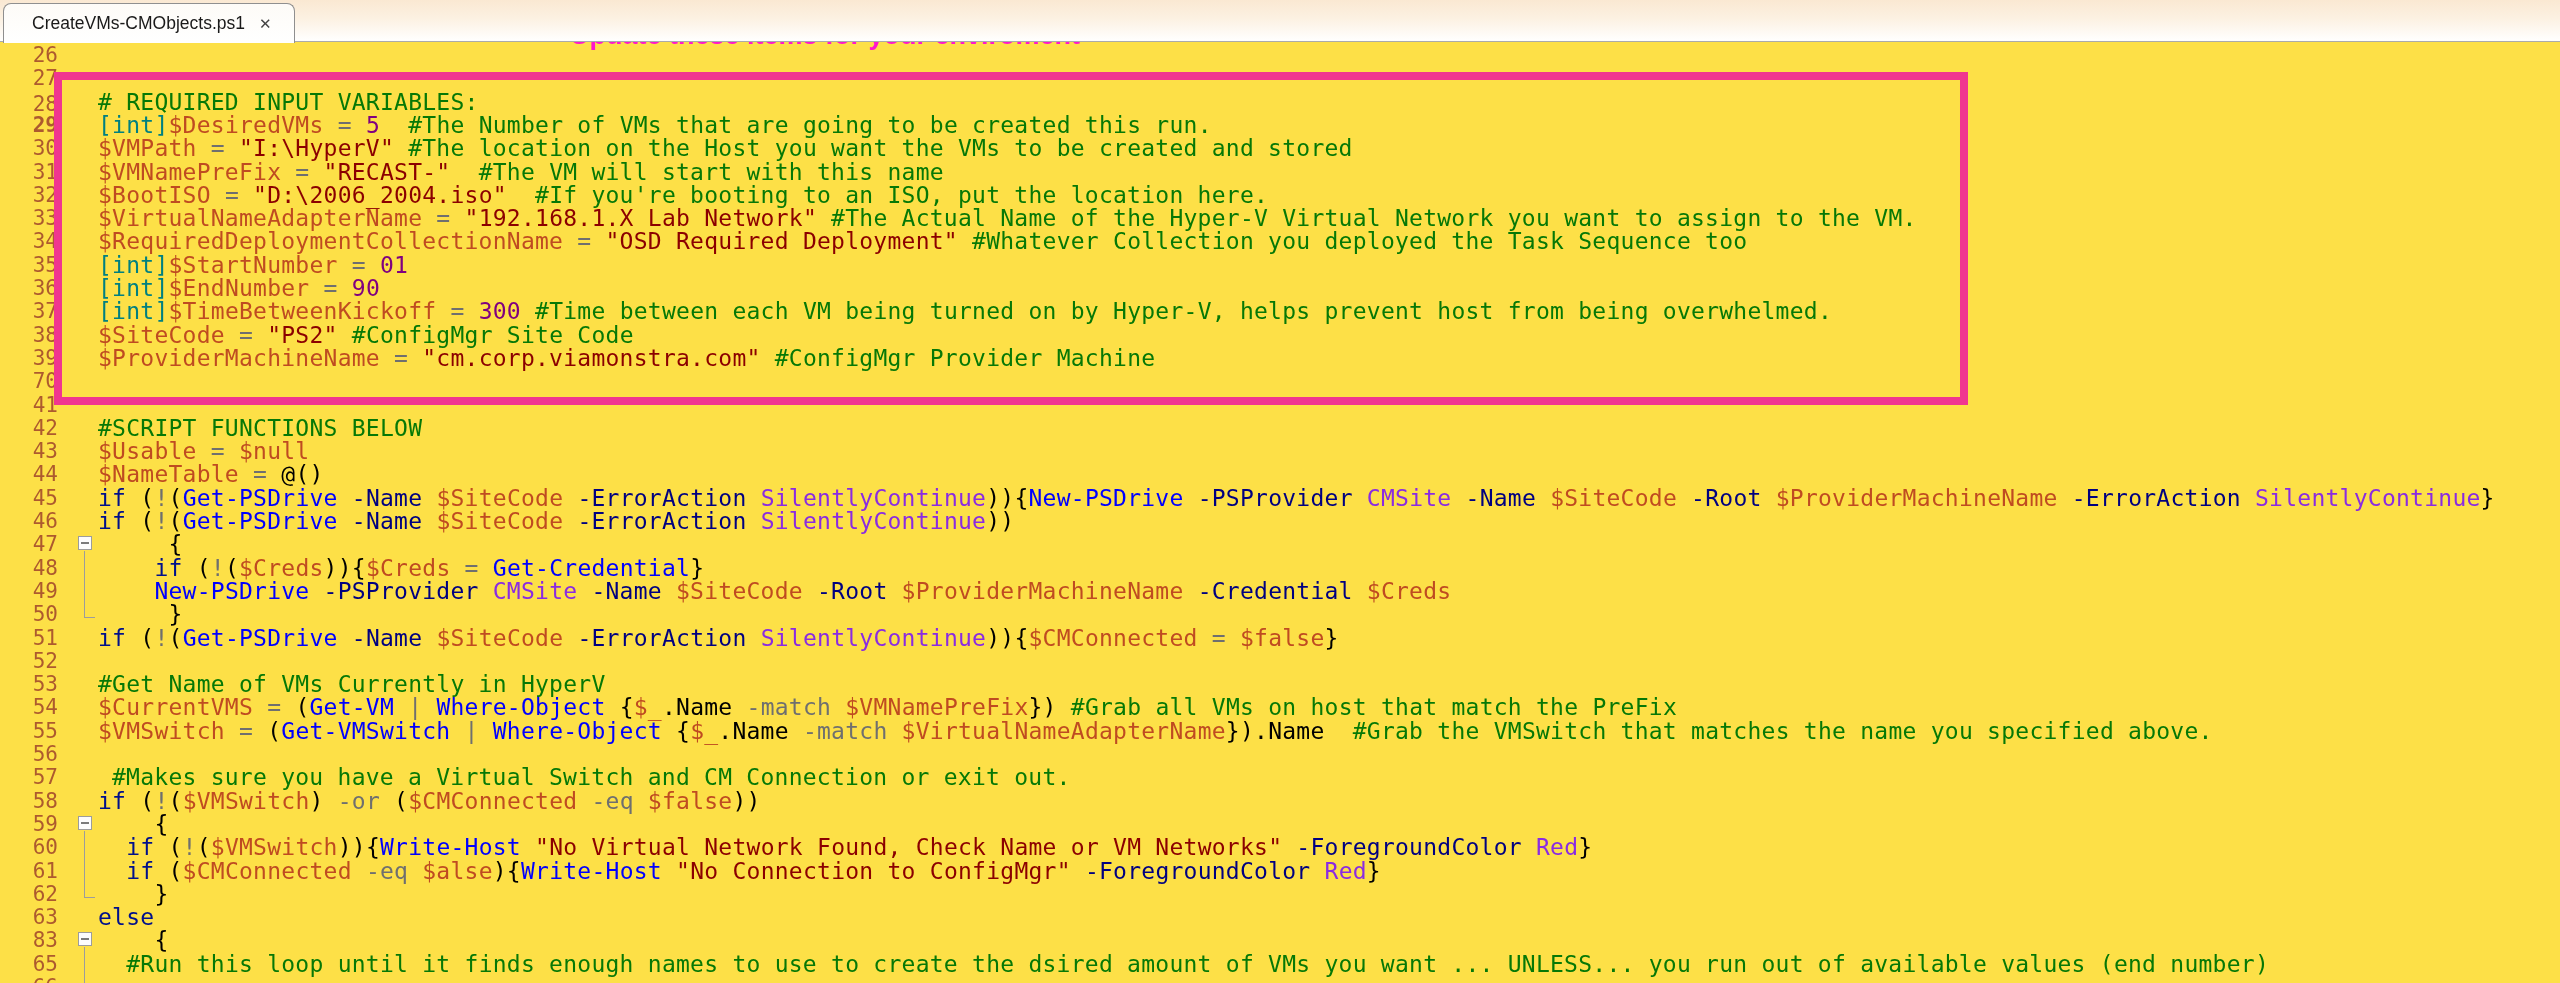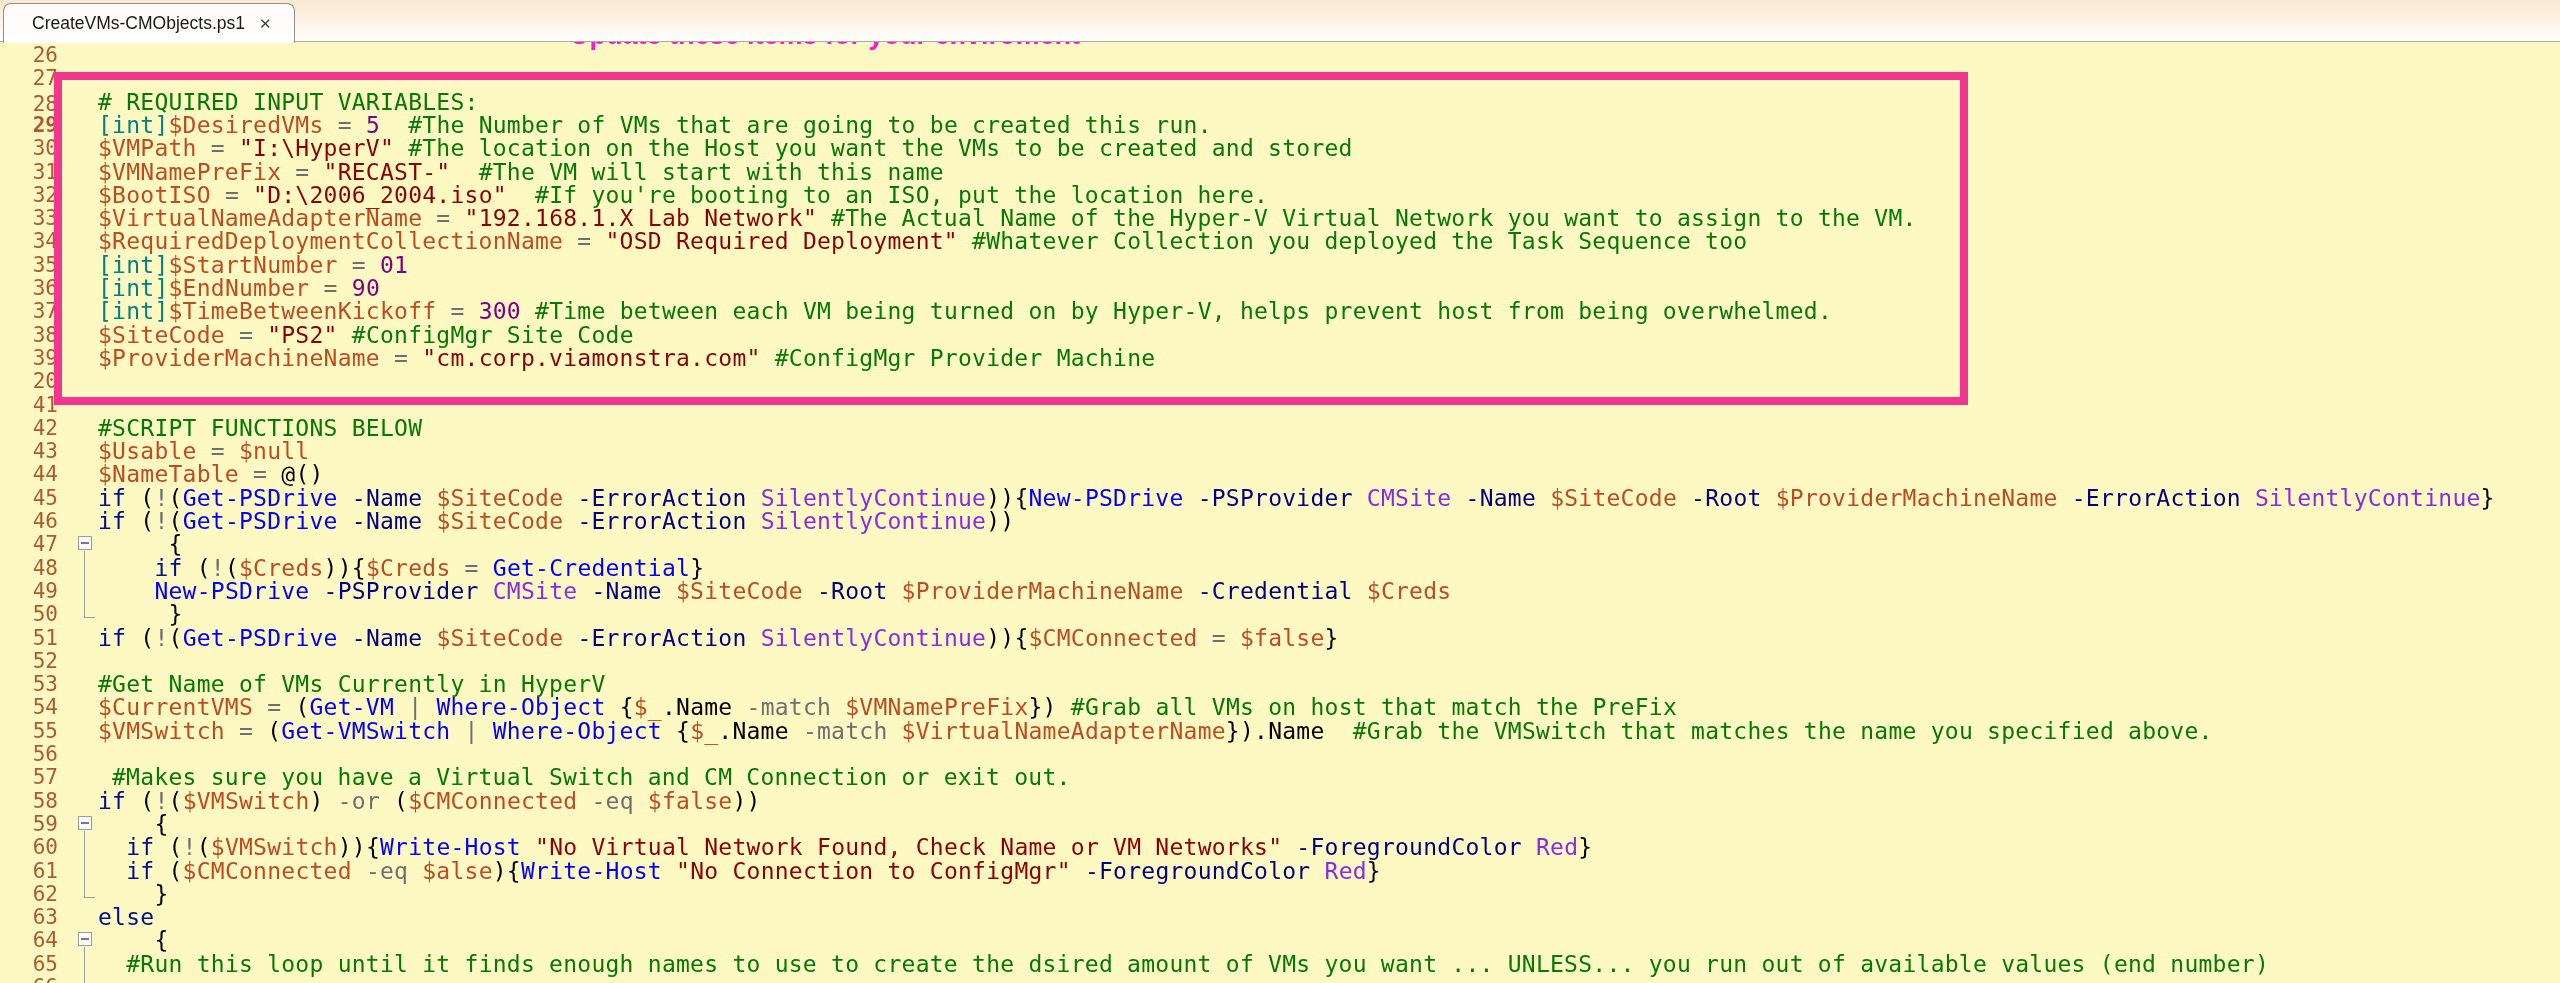--- a/index.html
+++ b/index.html
@@ -11,21 +11,21 @@
               background:linear-gradient(180deg,#FAE8D2 0%,#FCF1E2 45%,#FFFFFF 100%);
               border-bottom:1px solid #ABABAB; z-index:5; }
   .tab { position:absolute; left:3px; top:3px; width:292px; height:40px;
          background:linear-gradient(180deg,#FDFBF7,#FFFFFF);
          border:1px solid #8F8F8F; border-bottom:none; border-radius:8px 8px 0 0;
          display:flex; align-items:center; padding:0 28px; gap:14px; z-index:6; }
   .tab-label { font-size:17.5px; color:#1A1A1A; white-space:nowrap; }
   .tab-close { font-size:15px; color:#444; cursor:pointer; line-height:1; }
 
   
-  .editor { position:absolute; left:0; top:42px; width:2560px; height:941px; background:#fef9c3; }
+  .editor { position:absolute; left:0; top:42px; width:2560px; height:941px; background:#fde047; }
   .gutter-num { position:absolute; left:0; width:58px; text-align:right;
                 font-family:"DejaVu Sans Mono", monospace; font-size:21px; line-height:23.3px; }
   .code-line { position:absolute; left:98px; white-space:pre;
                font-family:"DejaVu Sans Mono", monospace; font-size:23px;
                letter-spacing:0.25px; line-height:23.3px; }
   .fold-box { position:absolute; left:78px; width:14px; height:14px;
               border:1px solid #9C9C9C; background:#FCFCFC; }
   .fold-box span { position:absolute; left:2px; top:5px; width:8px; height:2px; background:#7A7A7A; }
   .fold-guide { position:absolute; left:84px; width:11px;
                 border-left:1px solid #9C9C9C; }
@@ -69,21 +69,21 @@
     <div class="gutter-num" style="top: 211.7px;">35</div>
     <div class="code-line" style="top: 211.7px;"><span class="tok-t">[int]</span><span class="tok-v">$StartNumber</span><span class="tok-o"> = </span><span class="tok-n">01</span></div>
     <div class="gutter-num" style="top: 235px;">36</div>
     <div class="code-line" style="top: 235px;"><span class="tok-t">[int]</span><span class="tok-v">$EndNumber</span><span class="tok-o"> = </span><span class="tok-n">90</span></div>
     <div class="gutter-num" style="top: 258.3px;">37</div>
     <div class="code-line" style="top: 258.3px;"><span class="tok-t">[int]</span><span class="tok-v">$TimeBetweenKickoff</span><span class="tok-o"> = </span><span class="tok-n">300</span><span class="tok-p"> </span><span class="tok-c">#Time between each VM being turned on by Hyper-V, helps prevent host from being overwhelmed.</span></div>
     <div class="gutter-num" style="top: 281.6px;">38</div>
     <div class="code-line" style="top: 281.6px;"><span class="tok-v">$SiteCode</span><span class="tok-o"> = </span><span class="tok-s">"PS2"</span><span class="tok-p"> </span><span class="tok-c">#ConfigMgr Site Code</span></div>
     <div class="gutter-num" style="top: 304.9px;">39</div>
     <div class="code-line" style="top: 304.9px;"><span class="tok-v">$ProviderMachineName</span><span class="tok-o"> = </span><span class="tok-s">"cm.corp.viamonstra.com"</span><span class="tok-p"> </span><span class="tok-c">#ConfigMgr Provider Machine</span></div>
-    <div class="gutter-num" style="top: 328.2px;">20</div>
+    <div class="gutter-num" style="top: 328.2px;">70</div>
     <div class="gutter-num" style="top: 351.5px;">41</div>
     <div class="code-line" style="top: 351.5px;"></div>
     <div class="gutter-num" style="top: 374.8px;">42</div>
     <div class="code-line" style="top: 374.8px;"><span class="tok-c">#SCRIPT FUNCTIONS BELOW</span></div>
     <div class="gutter-num" style="top: 398.1px;">43</div>
     <div class="code-line" style="top: 398.1px;"><span class="tok-v">$Usable</span><span class="tok-o"> = </span><span class="tok-v">$null</span></div>
     <div class="gutter-num" style="top: 421.4px;">44</div>
     <div class="code-line" style="top: 421.4px;"><span class="tok-v">$NameTable</span><span class="tok-o"> = </span><span class="tok-p">@()</span></div>
     <div class="gutter-num" style="top: 444.7px;">45</div>
     <div class="code-line" style="top: 444.7px;"><span class="tok-k">if</span><span class="tok-p"> (</span><span class="tok-o">!</span><span class="tok-p">(</span><span class="tok-cm">Get-PSDrive</span><span class="tok-pa"> -Name</span><span class="tok-v"> $SiteCode</span><span class="tok-pa"> -ErrorAction</span><span class="tok-e"> SilentlyContinue</span><span class="tok-p">)){</span><span class="tok-cm">New-PSDrive</span><span class="tok-pa"> -PSProvider</span><span class="tok-e"> CMSite</span><span class="tok-pa"> -Name</span><span class="tok-v"> $SiteCode</span><span class="tok-pa"> -Root</span><span class="tok-v"> $ProviderMachineName</span><span class="tok-pa"> -ErrorAction</span><span class="tok-e"> SilentlyContinue</span><span class="tok-p">}</span></div>
@@ -122,21 +122,21 @@
     </div>
     <div class="code-line" style="top: 770.9px;"><span class="tok-p">    {</span></div>
     <div class="gutter-num" style="top: 794.2px;">60</div>
     <div class="code-line" style="top: 794.2px;"><span class="tok-p">  </span><span class="tok-k">if</span><span class="tok-p"> (</span><span class="tok-o">!</span><span class="tok-p">(</span><span class="tok-v">$VMSwitch</span><span class="tok-p">)){</span><span class="tok-cm">Write-Host</span><span class="tok-p"> </span><span class="tok-s">"No Virtual Network Found, Check Name or VM Networks"</span><span class="tok-pa"> -ForegroundColor</span><span class="tok-e"> Red</span><span class="tok-p">}</span></div>
     <div class="gutter-num" style="top: 817.5px;">61</div>
     <div class="code-line" style="top: 817.5px;"><span class="tok-p">  </span><span class="tok-k">if</span><span class="tok-p"> (</span><span class="tok-v">$CMConnected</span><span class="tok-o"> -eq</span><span class="tok-v"> $alse</span><span class="tok-p">){</span><span class="tok-cm">Write-Host</span><span class="tok-p"> </span><span class="tok-s">"No Connection to ConfigMgr"</span><span class="tok-pa"> -ForegroundColor</span><span class="tok-e"> Red</span><span class="tok-p">}</span></div>
     <div class="gutter-num" style="top: 840.8px;">62</div>
     <div class="code-line" style="top: 840.8px;"><span class="tok-p">    }</span></div>
     <div class="gutter-num" style="top: 864.1px;">63</div>
     <div class="code-line" style="top: 864.1px;"><span class="tok-k">else</span></div>
-    <div class="gutter-num" style="top: 887.4px;">64</div>
+    <div class="gutter-num" style="top: 887.4px;">83</div>
     <div class="fold-box" style="top: 890.4px;">
       <span></span>
     </div>
     <div class="code-line" style="top: 887.4px;"><span class="tok-p">    {</span></div>
     <div class="gutter-num" style="top: 910.7px;">65</div>
     <div class="code-line" style="top: 910.7px;"><span class="tok-p">  </span><span class="tok-c">#Run this loop until it finds enough names to use to create the dsired amount of VMs you want ... UNLESS... you run out of available values (end number)</span></div>
     <div class="gutter-num" style="top: 934px;">66</div>
     <div class="code-line" style="top: 934px;"></div>
     <div class="fold-guide closed" style="top: 509.3px; height: 66.9px;"></div>
     <div class="fold-guide closed" style="top: 788.9px; height: 66.9px;"></div>

